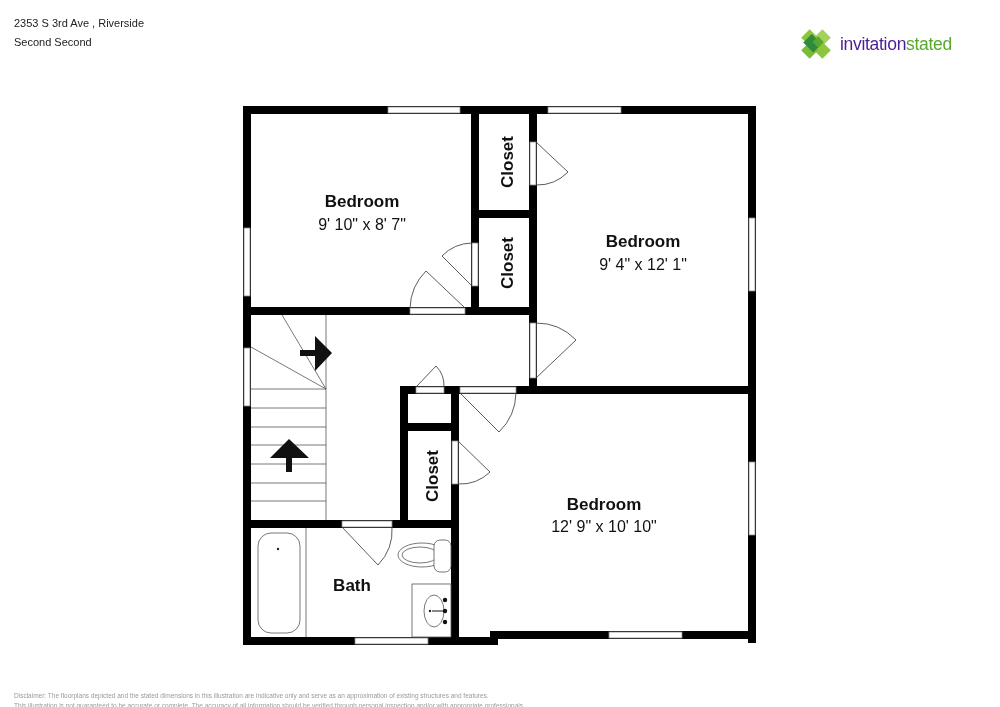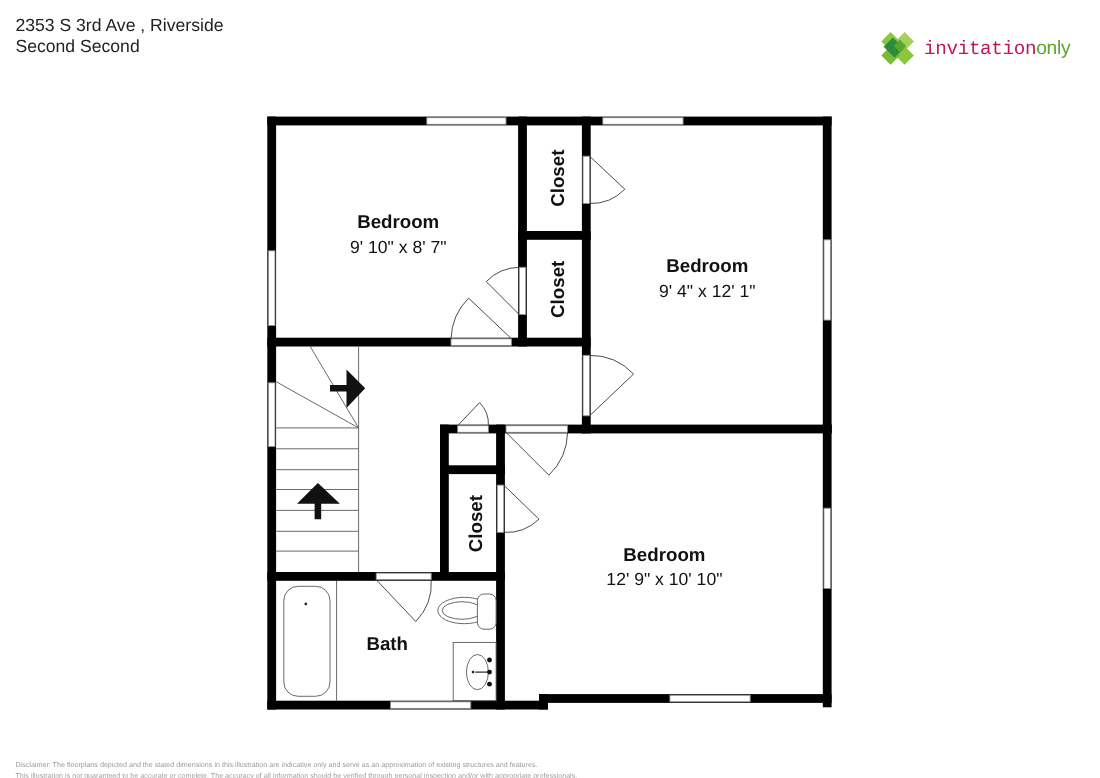--- a/index.html
+++ b/index.html
@@ -1,20 +1,20 @@
 <!DOCTYPE html>
 <html><head>
 <meta charset="utf-8">
 <style>
   html, body { margin:0; padding:0; background:#ffffff; }
   body { width:1000px; height:707px; position:relative; overflow:hidden; font-family:"Liberation Sans", sans-serif; }
-  .hdr { position:absolute; left:14px; top:14px; font-size:16px; color:#222; line-height:19px; }
+  .hdr { position:absolute; left:14px; top:14px; font-size:11px; color:#222; line-height:19px; }
   .logo { position:absolute; left:798px; top:26px; display:flex; align-items:center; }
   .logo-text { font-family:"Liberation Sans", sans-serif; font-size:17.5px; letter-spacing:-0.3px; margin-left:6px; }
-  .logo-text .a { color:#be185d;font-family:Liberation Mono, monospace; }
+  .logo-text .a { color:#4c1d95; }
   .logo-text .b { color:#5aa72e; }
   .plan { position:absolute; left:0; top:0; }
   .disc { position:absolute; left:14px; top:691px; font-size:6.5px; color:#9a9a9a; line-height:10px; white-space:nowrap; }
   .lbl { font-family:"Liberation Sans", sans-serif; }
 </style>
 </head>
 <body>
 
 <div class="hdr">
   <div>2353 S 3rd Ave , Riverside</div>
@@ -25,21 +25,21 @@
   <svg width="36" height="36" viewBox="0 0 36 36">
     <g transform="rotate(45 18 18)">
       <rect x="12" y="3" width="12" height="12" fill="#a3d15a"></rect>
       <rect x="21" y="12" width="12" height="12" fill="#8cc63f"></rect>
       <rect x="3" y="12" width="12" height="12" fill="#8cc63f"></rect>
       <rect x="12" y="21" width="12" height="12" fill="#7bbb3a"></rect>
       <rect x="8" y="14" width="14" height="12" fill="#2e8b3e"></rect>
       <rect x="14" y="11" width="8" height="8" fill="#5aa72e"></rect>
     </g>
   </svg>
-  <div class="logo-text"><span class="a">invitation</span><span class="b">only</span></div>
+  <div class="logo-text"><span class="a">invitation</span><span class="b">stated</span></div>
 </div>
 
 <svg class="plan" width="1000" height="707" viewBox="0 0 1000 707">
 
   <g fill="#000">
 
     <rect x="243" y="106" width="513" height="8"></rect>
 
     <rect x="243" y="106" width="8" height="539"></rect>
 

